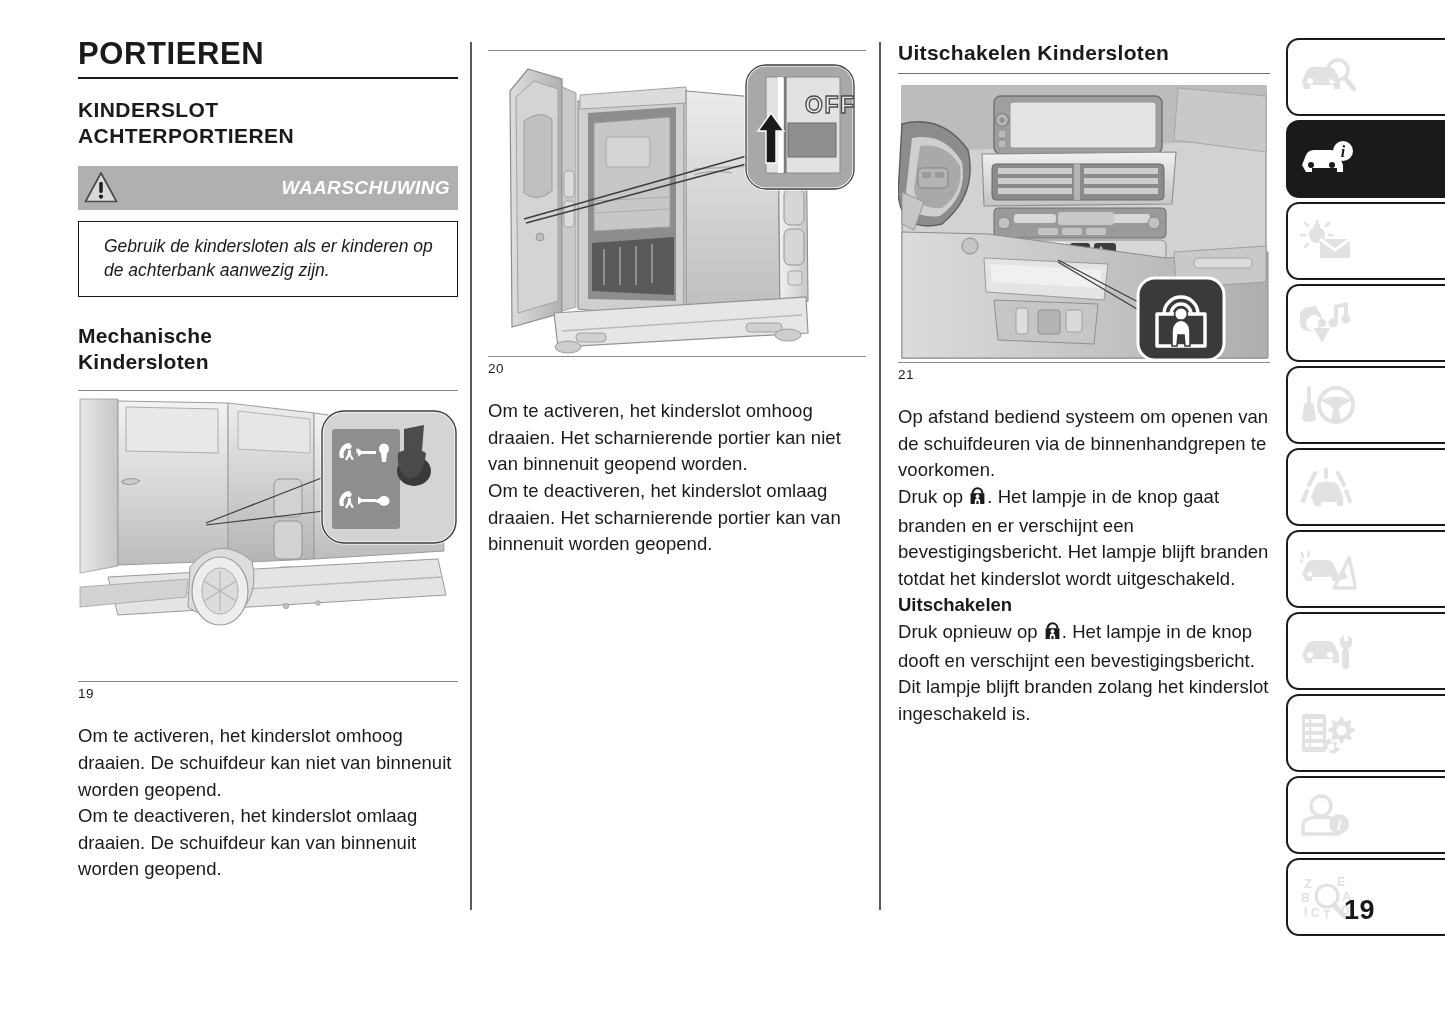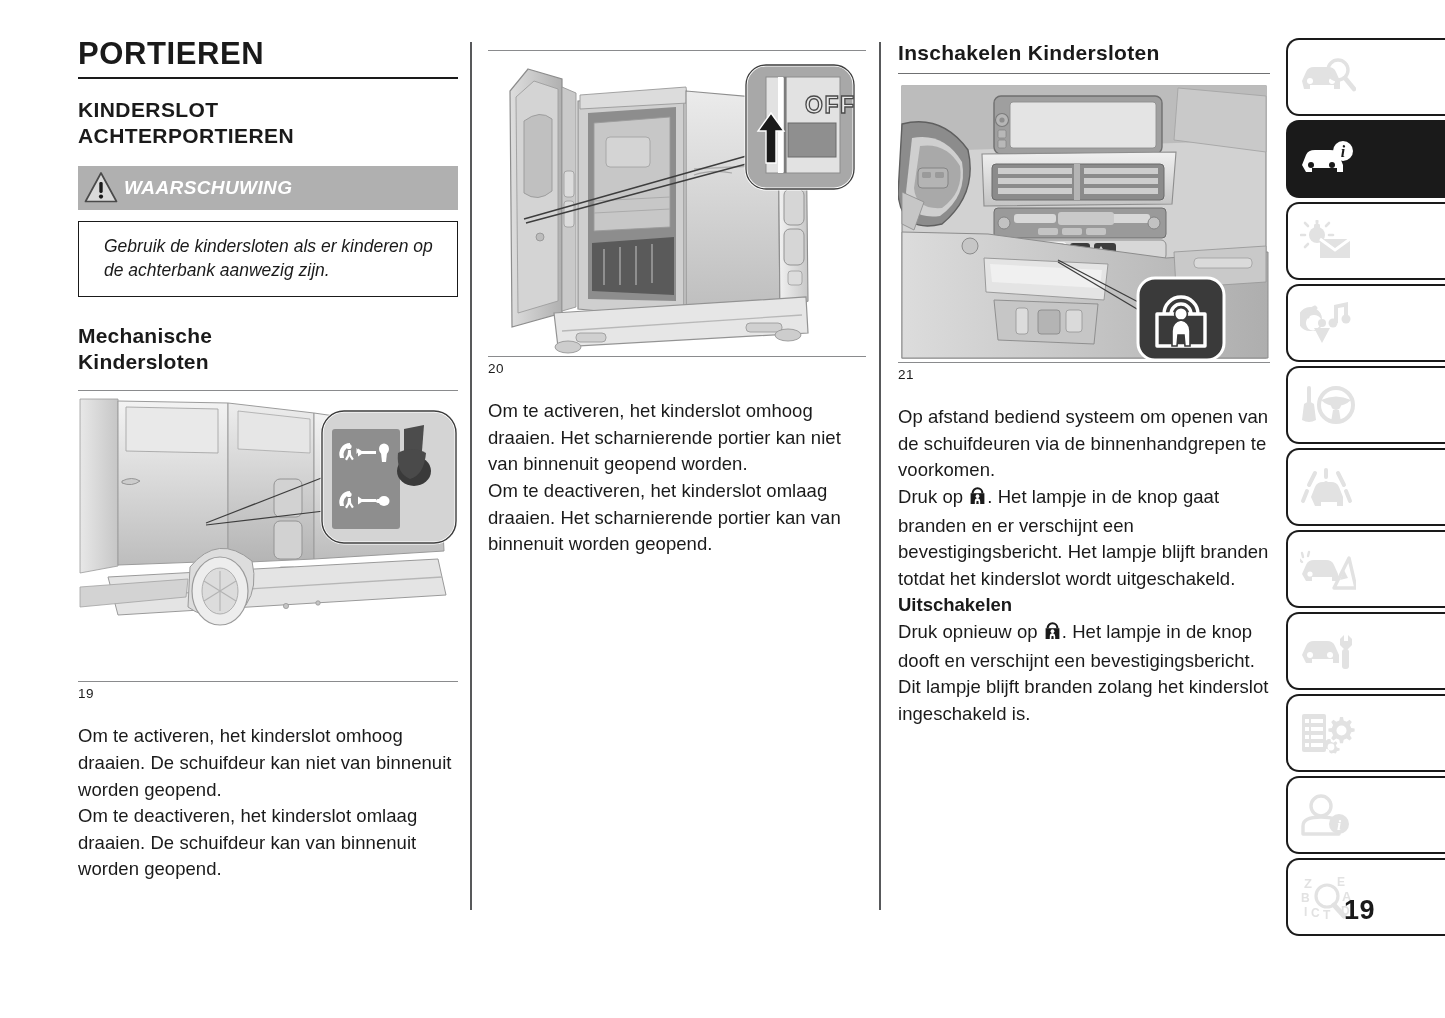--- a/index.html
+++ b/index.html
@@ -79,27 +79,27 @@
     align-items: center;
   }
   .warn-tri {
     width: 46px; height: 44px;
     flex: 0 0 46px;
     position: relative;
   }
   .warn-tri svg { position: absolute; left: 6px; top: 5px; }
   .warn-label {
     flex: 1;
-    text-align: left;
+    text-align: right;
     font-size: 19px;
     font-weight: bold;
     font-style: italic;
     color: #ffffff;
     letter-spacing: 0.4px;
-    padding-right: 24px;
+    padding-right: 8px;
   }
   .warn-box {
     margin-top: 11px;
     border: 1.4px solid #1a1a1a;
     padding: 12px 13px 13px 25px;
     font-size: 17.5px;
     font-style: italic;
     line-height: 1.38;
   }
 
@@ -378,21 +378,21 @@
       <div class="fig-rule-bot"></div>
       <div class="fig-num">20</div>
     </div>
 
     <div class="body gap">Om te activeren, het kinderslot omhoog draaien. Het scharnierende portier kan niet van binnenuit geopend worden.</div>
     <div class="body">Om te deactiveren, het kinderslot omlaag draaien. Het scharnierende portier kan van binnenuit worden geopend.</div>
   </div>
 
   <div class="col" id="col-right">
 
-    <div class="col-title">Inschakelen Kindersloten</div>
+    <div class="col-title">Uitschakelen Kindersloten</div>
     <div class="rule-thin"></div>
 
     <div class="fig-wrap" style="margin-top:8px;">
       <svg class="fig-canvas" width="372" height="280" viewBox="0 0 372 280">
         <defs>
           <linearGradient id="g21a" x1="0" y1="0" x2="0" y2="1">
             <stop offset="0" stop-color="#f0f0f0"></stop>
               <stop offset="1" stop-color="#c4c4c4"></stop>
           </linearGradient>
           <linearGradient id="g21b" x1="0" y1="0" x2="1" y2="0">

